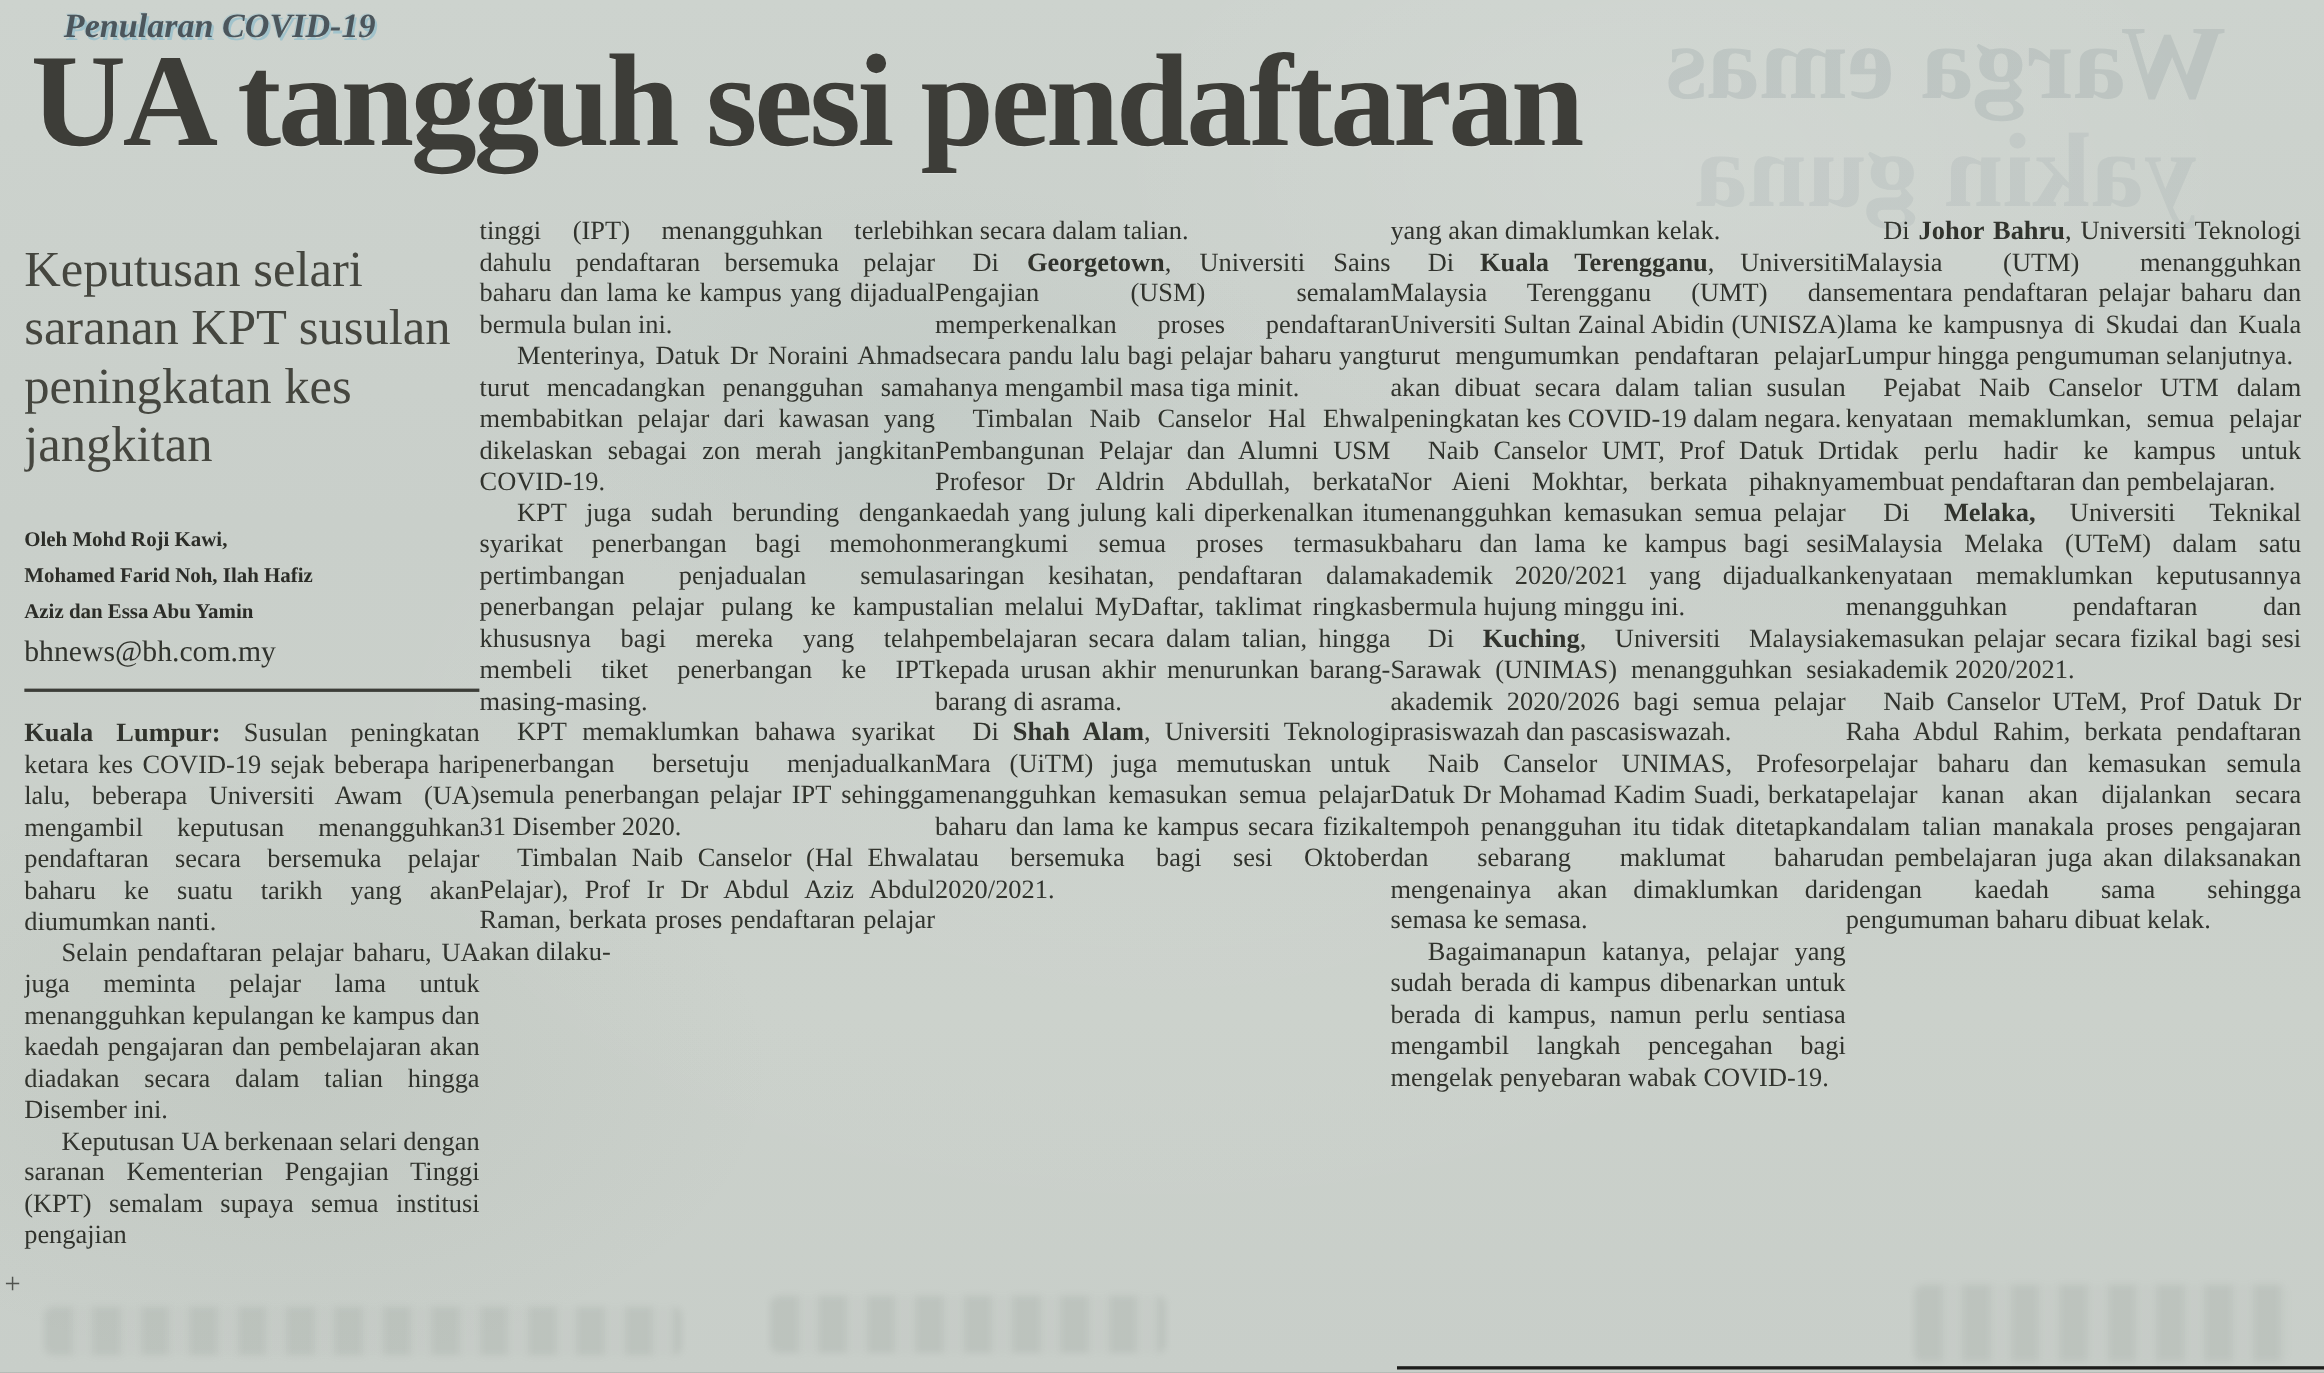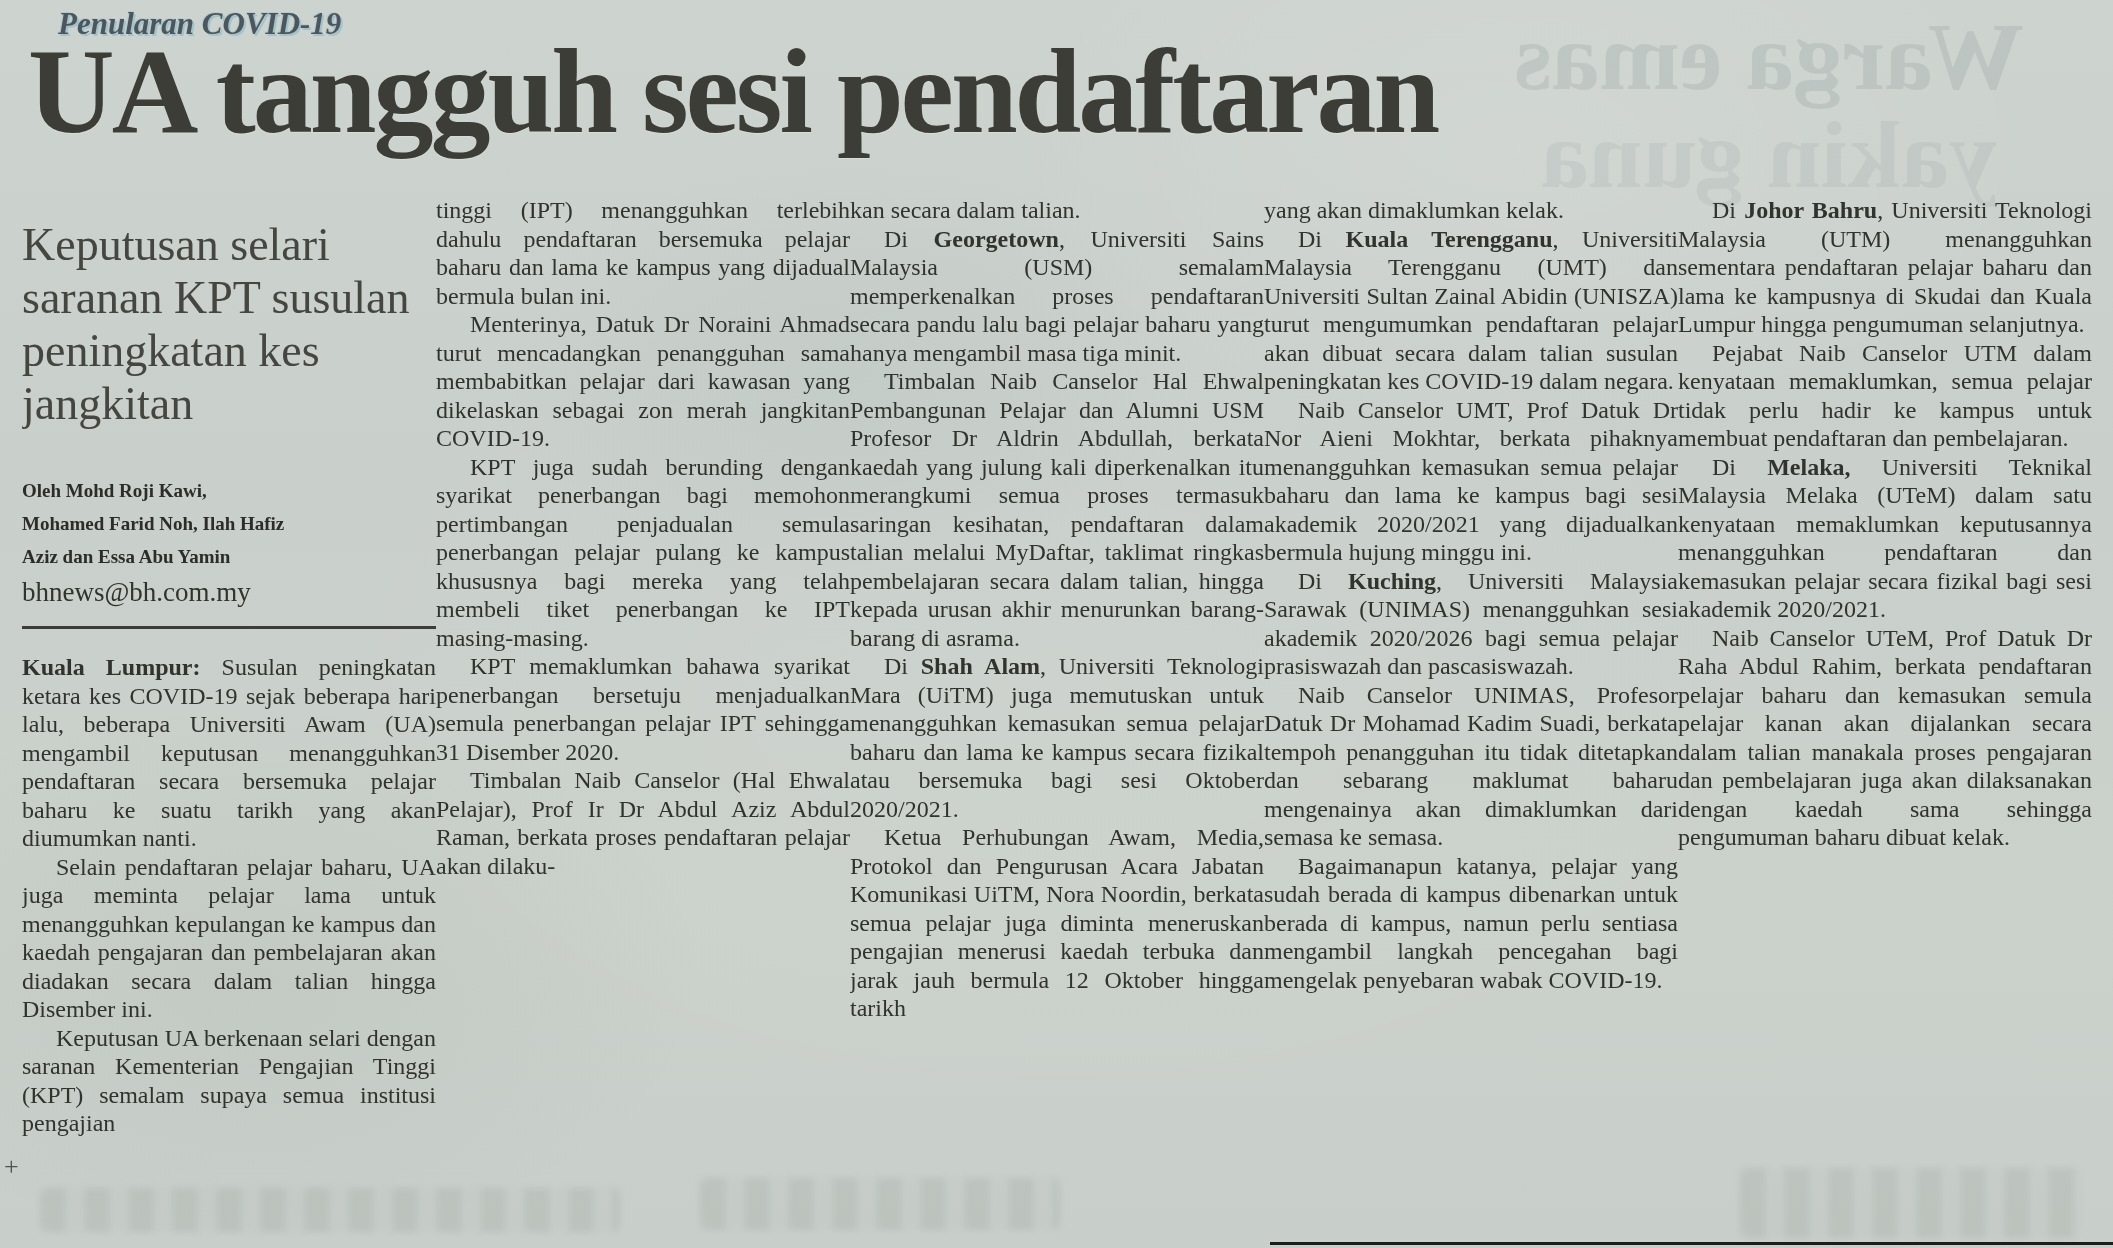--- a/index.html
+++ b/index.html
@@ -120,24 +120,23 @@
           <p class="para"><span>Menterinya, Datuk Dr Noraini Ahmad turut mencadangkan penangguhan sama membabitkan pelajar dari kawasan yang dikelaskan sebagai zon merah jangkitan COVID-19.</span></p>
           <p class="para"><span>KPT juga sudah berunding dengan syarikat penerbangan bagi memohon pertimbangan penjadualan semula penerbangan pelajar pulang ke kampus khususnya bagi mereka yang telah membeli tiket penerbangan ke IPT masing-masing.</span></p>
           <p class="para"><span>KPT memaklumkan bahawa syarikat penerbangan bersetuju menjadualkan semula penerbangan pelajar IPT sehingga 31 Disember 2020.</span></p>
           <p class="para"><span>Timbalan Naib Canselor (Hal Ehwal Pelajar), Prof Ir Dr Abdul Aziz Abdul Raman, berkata proses pendaftaran pelajar akan dilaku-</span></p>
         </div>
     </div>
 
     <div class="col">
       <div class="bodytext" style="margin-top:0;">
           <p class="para noindent"><span>kan secara dalam talian.</span></p>
-          <p class="para"><span>Di </span><span class="bseg">Georgetown</span><span>, Universiti Sains Malaysia (USM) semalam memperkenalkan proses pendaftaran secara pandu lalu bagi pelajar baharu yang hanya mengambil masa tiga minit.</span></p>
+          <p class="para"><span>Di </span><span class="bseg">Georgetown</span><span>, Universiti Sains Pengajian (USM) semalam memperkenalkan proses pendaftaran secara pandu lalu bagi pelajar baharu yang hanya mengambil masa tiga minit.</span></p>
           <p class="para"><span>Timbalan Naib Canselor Hal Ehwal Pembangunan Pelajar dan Alumni USM Profesor Dr Aldrin Abdullah, berkata kaedah yang julung kali diperkenalkan itu merangkumi semua proses termasuk saringan kesihatan, pendaftaran dalam talian melalui MyDaftar, taklimat ringkas pembelajaran secara dalam talian, hingga kepada urusan akhir menurunkan barang-barang di asrama.</span></p>
           <p class="para"><span>Di </span><span class="bseg">Shah Alam</span><span>, Universiti Teknologi Mara (UiTM) juga memutuskan untuk menangguhkan kemasukan semua pelajar baharu dan lama ke kampus secara fizikal atau bersemuka bagi sesi Oktober 2020/2021.</span></p>
-          <p class="para"><span>Ketua Perhubungan Awam, Media, Protokol dan Pengurusan Acara Jabatan Komunikasi UiTM, Nora Noordin, berkata semua pelajar juga diminta meneruskan pengajian menerusi kaedah terbuka dan jarak jauh bermula 12 Oktober hingga tarikh</span></p>
         </div>
     </div>
 
     <div class="col">
       <div class="bodytext" style="margin-top:0;">
           <p class="para noindent"><span>yang akan dimaklumkan kelak.</span></p>
           <p class="para"><span>Di </span><span class="bseg">Kuala Terengganu</span><span>, Universiti Malaysia Terengganu (UMT) dan Universiti Sultan Zainal Abidin (UNISZA) turut mengumumkan pendaftaran pelajar akan dibuat secara dalam talian susulan peningkatan kes COVID-19 dalam negara.</span></p>
           <p class="para"><span>Naib Canselor UMT, Prof Datuk Dr Nor Aieni Mokhtar, berkata pihaknya menangguhkan kemasukan semua pelajar baharu dan lama ke kampus bagi sesi akademik 2020/2021 yang dijadualkan bermula hujung minggu ini.</span></p>
           <p class="para"><span>Di </span><span class="bseg">Kuching</span><span>, Universiti Malaysia Sarawak (UNIMAS) menangguhkan sesi akademik 2020/2026 bagi semua pelajar prasiswazah dan pascasiswazah.</span></p>
           <p class="para"><span>Naib Canselor UNIMAS, Profesor Datuk Dr Mohamad Kadim Suadi, berkata tempoh penangguhan itu tidak ditetapkan dan sebarang maklumat baharu mengenainya akan dimaklumkan dari semasa ke semasa.</span></p>

